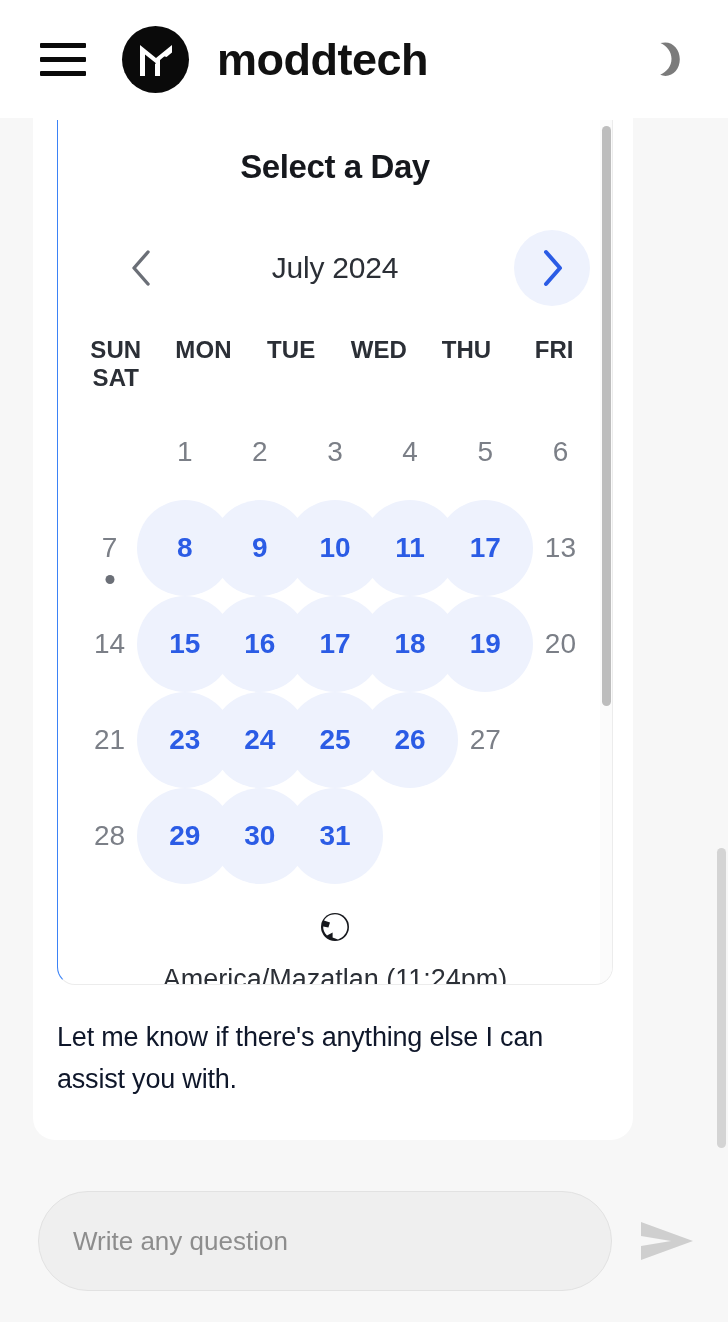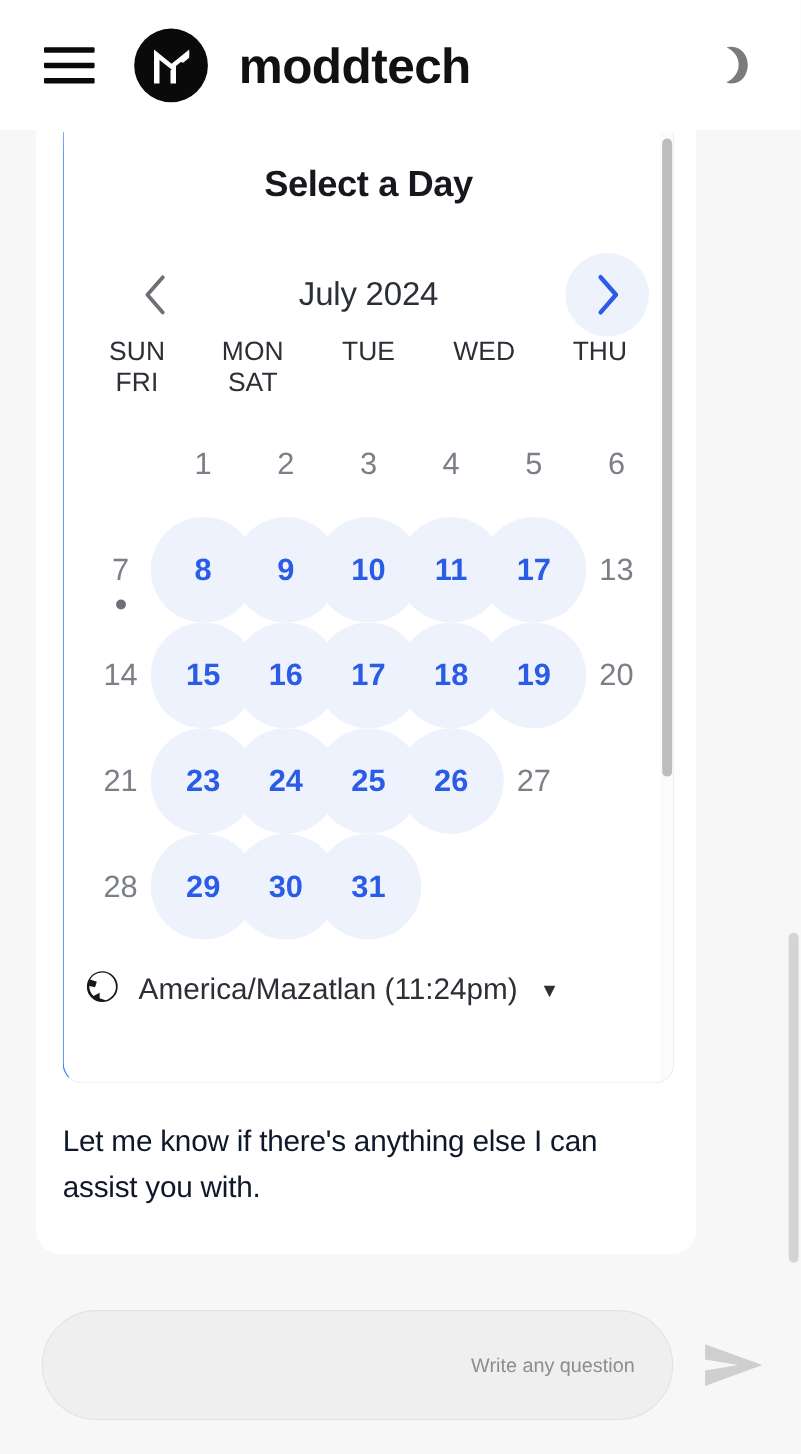--- a/index.html
+++ b/index.html
@@ -162,22 +162,24 @@
     align-items: center;
     justify-content: center;
     border-radius: 50%;
     background: #eef2fd;
     cursor: pointer;
   }
 
   
   #weekday-row {
     display: grid;
-    grid-template-columns: repeat(5, 1fr);
+    grid-template-columns: repeat(6, 1fr);
+    margin-top: 30px;
     padding: 0 14px;
+    font-weight: bold;
   }
   #weekday-row .weekday-cell {
     text-align: center;
     font-size: 24px;
     color: #2b2f36;
     letter-spacing: 0.1px;
   }
 
   #day-grid {
     margin-top: 12px;
@@ -239,20 +241,21 @@
     font-weight: bold;
     color: #16181d;
     letter-spacing: -0.3px;
   }
   #timezone-selector {
     display: flex;
     align-items: center;
     gap: 16px;
     margin-top: 26px;
     cursor: pointer;
+    flex-direction: column;
   }
   #timezone-value {
     font-size: 27px;
     color: #2b2f36;
   }
   #timezone-caret {
     margin-left: 4px;
     color: #2b2f36;
     font-size: 18px;
     line-height: 1;
@@ -305,24 +308,23 @@
   }
 
   #composer-input {
     flex: 1 1 auto;
     height: 100px;
     border-radius: 50px;
     background: #efefef;
     border: 1px solid #e2e2e2;
     padding: 0 34px;
     font-family: "Liberation Sans", "DejaVu Sans", sans-serif;
-    font-size: 18px;
+    font-size: 26px;
     color: #16181d;
     outline: none;
-    text-align: right;
   }
   #composer-input::placeholder {
     color: #8d8d8d;
   }
 
   #send-button {
     width: 62px;
     height: 62px;
     display: flex;
     align-items: center;

